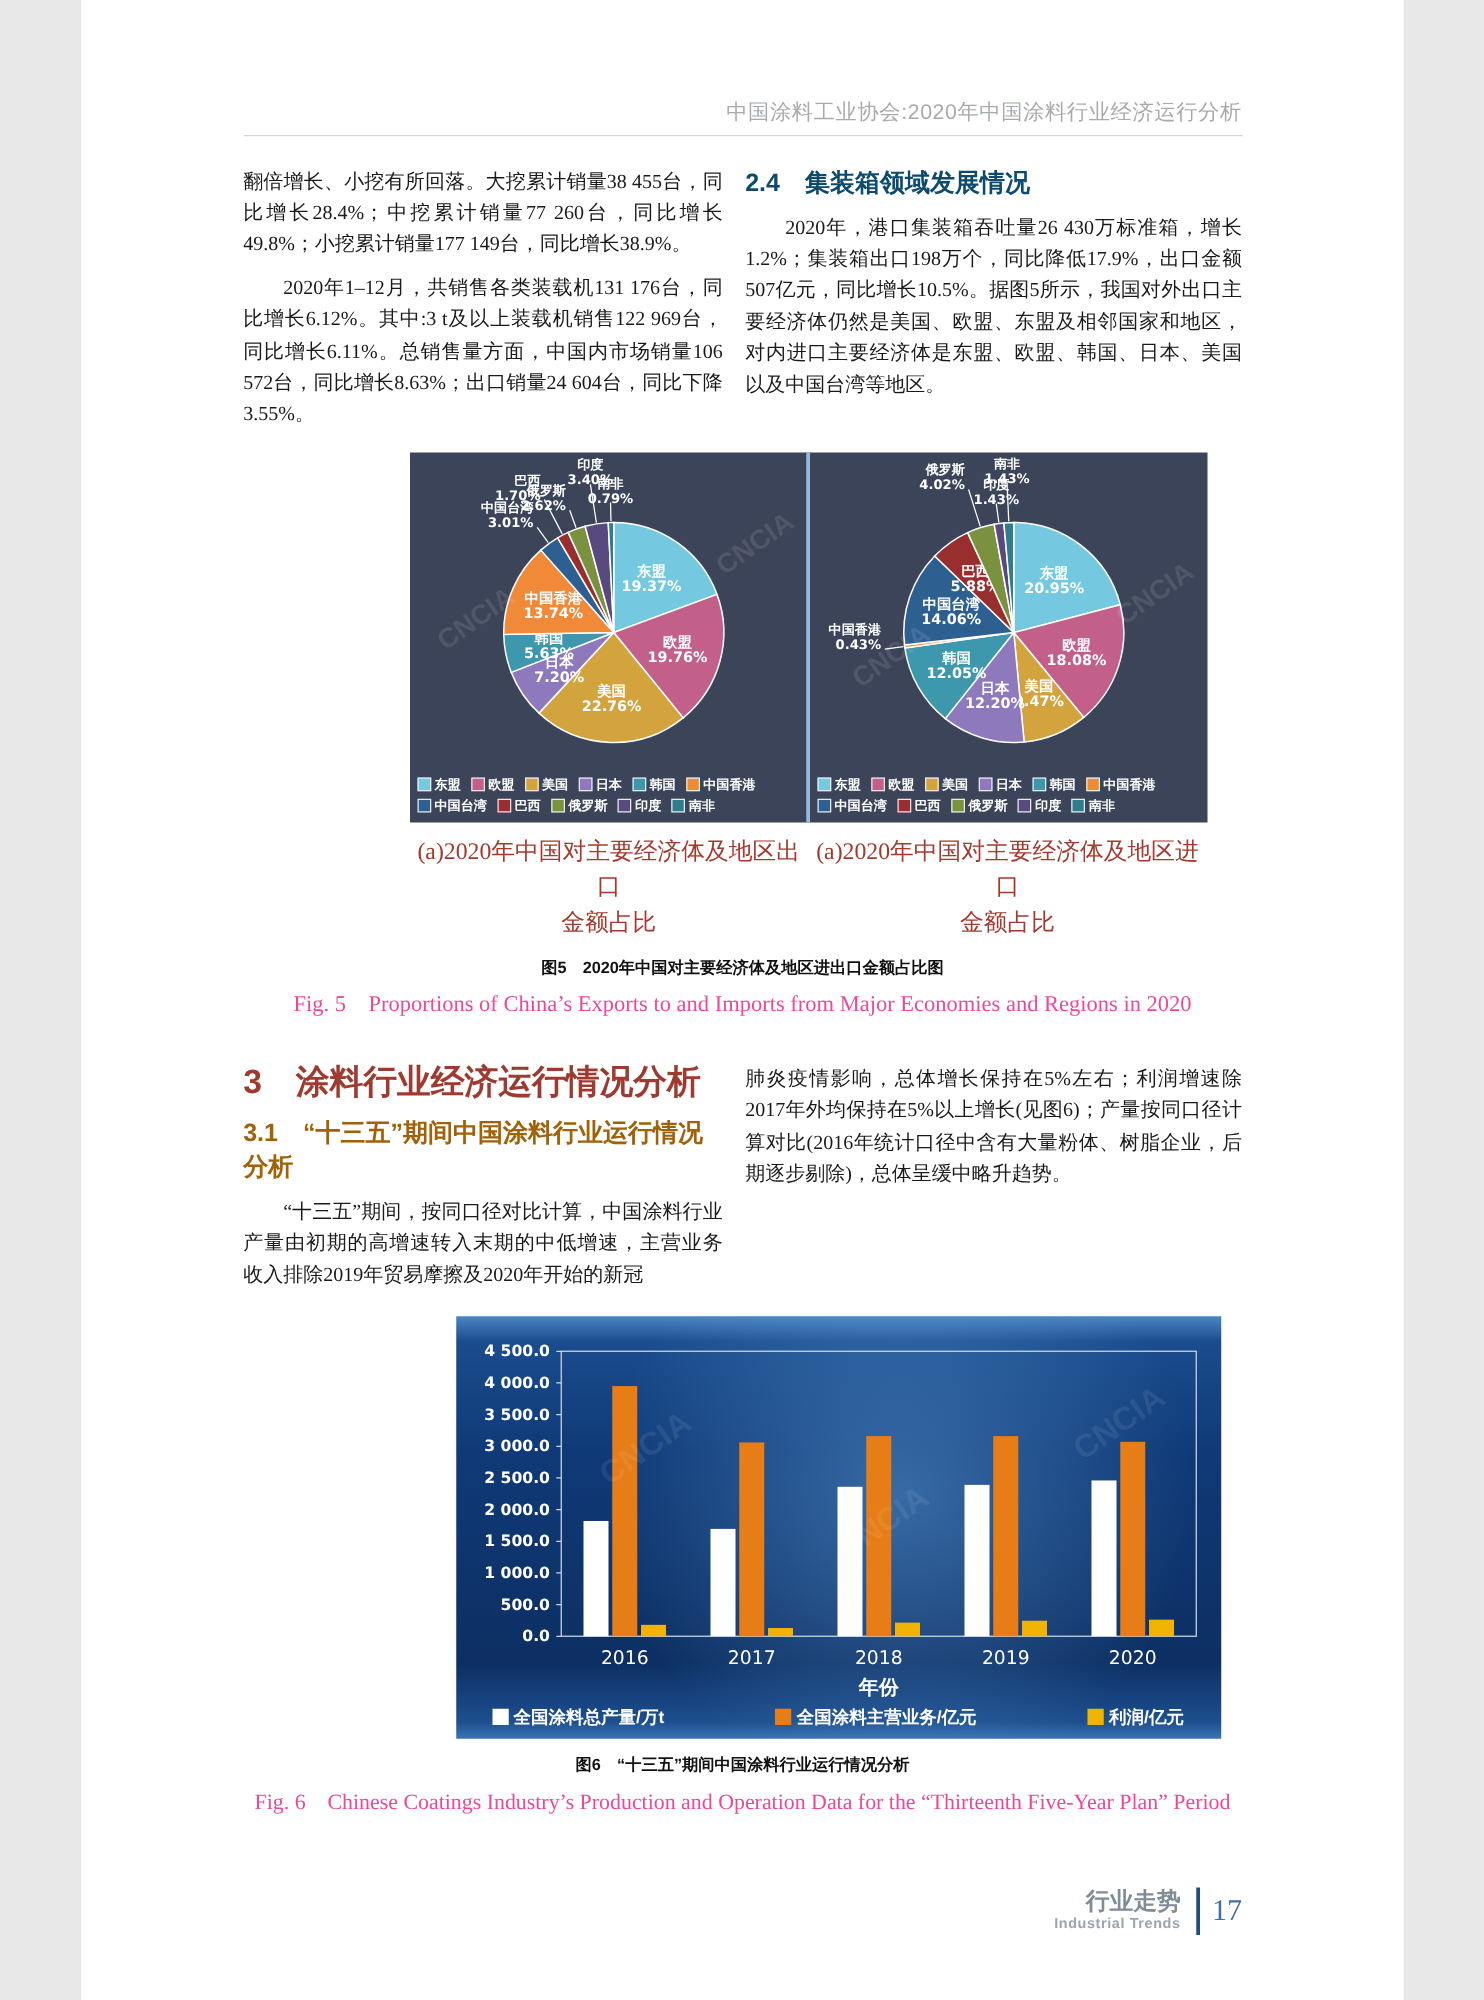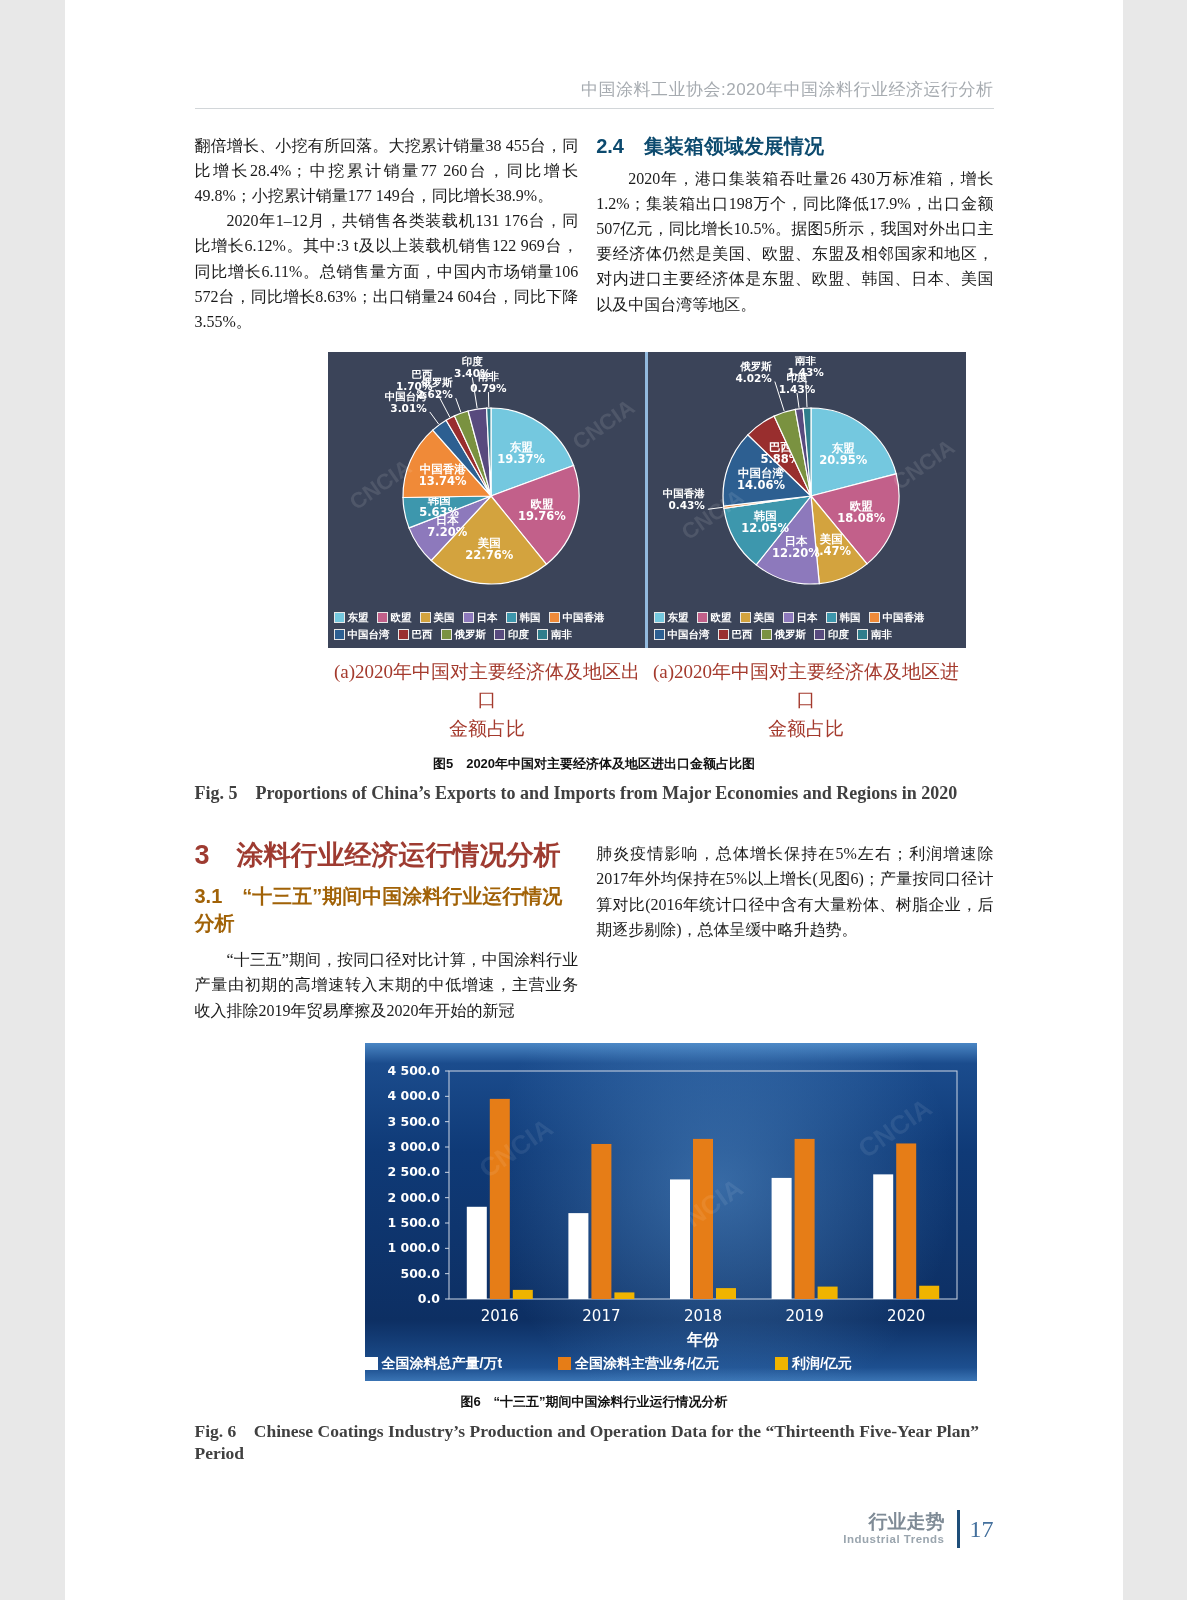--- a/index.html
+++ b/index.html
@@ -8,21 +8,21 @@
   .content{padding:0 129px 0 130px;}
   
   .hdr{padding-top:78px;text-align:right;font-family:"Liberation Sans","DejaVu Sans",sans-serif;
        font-size:17px;color:#a6abb0;letter-spacing:.5px;}
   .hdr-rule{border:none;border-top:1px solid #d2d6d9;margin:7px 0 0 0;}
   
   .cols{display:flex;gap:18px;margin-top:24px;}
   .col-l{width:447px;}
   .col-r{width:463px;}
   p.body{font-size:16px;line-height:1.57;text-align:justify;margin:0;}
-  p.ind{text-indent:2em;}
+  p.ind{text-indent:2em;margin-top:10px;}
   .h24{font-family:"Liberation Sans","DejaVu Sans",sans-serif;font-weight:bold;
        font-size:20px;color:#0c4a6e;margin:0 0 6px 0;}
   .h3{font-family:"Liberation Sans","DejaVu Sans",sans-serif;font-weight:bold;
       font-size:27px;color:#9e3b31;margin:10px 0 10px 0;}
   .h31{font-family:"Liberation Sans","DejaVu Sans",sans-serif;font-weight:bold;
        font-size:20px;color:#a16207;margin:0 0 10px 0;}
   
   .fig5{margin:18px 0 0 133px;width:638px;display:flex;background:#3b4459;}
   .pie-panel{position:relative;width:317px;padding:4px 0 6px 0;overflow:hidden;}
   .pie-panel + .pie-panel{border-left:3px solid #93bade;width:315px;}
@@ -32,27 +32,27 @@
   .pleg{display:flex;align-items:center;color:#fff;font-family:"Liberation Sans","DejaVu Sans",sans-serif;
         font-size:10.5px;font-weight:bold;margin-right:8px;white-space:nowrap;}
   .pleg i{display:inline-block;width:9px;height:9px;margin-right:3px;border:1px solid #e8e8e8;}
   .wm{position:absolute;color:rgba(255,255,255,.10);font-family:"Liberation Sans","DejaVu Sans",sans-serif;
       font-weight:bold;transform:rotate(-35deg);pointer-events:none;}
   
   .subcaps{margin:10px 0 0 133px;width:638px;display:flex;}
   .subcap{width:319px;text-align:center;color:#a43a2d;font-size:19px;line-height:1.5;}
   .figcap-zh{text-align:center;font-family:"Liberation Sans","DejaVu Sans",sans-serif;
              font-weight:bold;font-size:13px;color:#111;margin-top:12px;}
-  .figcap-en{text-align:left;font-weight:bold;font-size:18px;color:#404040;margin-top:8px;}
+  .figcap-en{text-align:center;font-weight:normal;font-size:18px;color:#ec4899;margin-top:8px;}
   
   .bar-panel{position:relative;margin:20px 0 0 170px;width:612px;padding:10px 0 8px 0;overflow:hidden;
     background:
       radial-gradient(circle at 58% 42%, rgba(96,156,214,.50) 0%, rgba(96,156,214,0) 58%),
       linear-gradient(180deg,#4a86c4 0%,#1b4c8d 6%,#0f3a77 32%,#0d2f63 82%,#1d4f8f 96%,#3a74b4 100%);}
-  .bar-legend{display:flex;gap:56px;margin-top:2px;}
+  .bar-legend{display:flex;justify-content:center;gap:89px;margin-top:2px;}
   .bleg{display:flex;align-items:center;color:#fff;font-family:"Liberation Sans","DejaVu Sans",sans-serif;
         font-size:14px;font-weight:bold;white-space:nowrap;}
   .bleg i{display:inline-block;width:13px;height:13px;margin-right:4px;}
   svg text{font-family:"DejaVu Sans","Liberation Sans",sans-serif;}
   
   .footer{position:absolute;right:129px;bottom:52px;display:flex;align-items:center;}
   .f-zh{font-family:"Liberation Sans","DejaVu Sans",sans-serif;font-weight:bold;
         font-size:19px;color:#7f8b96;text-align:right;line-height:1.1;}
   .f-en{font-size:11.5px;color:#9aa5ae;letter-spacing:.5px;}
   .f-bar{width:3px;height:38px;background:#1e4e79;margin:0 10px 0 12px;}

